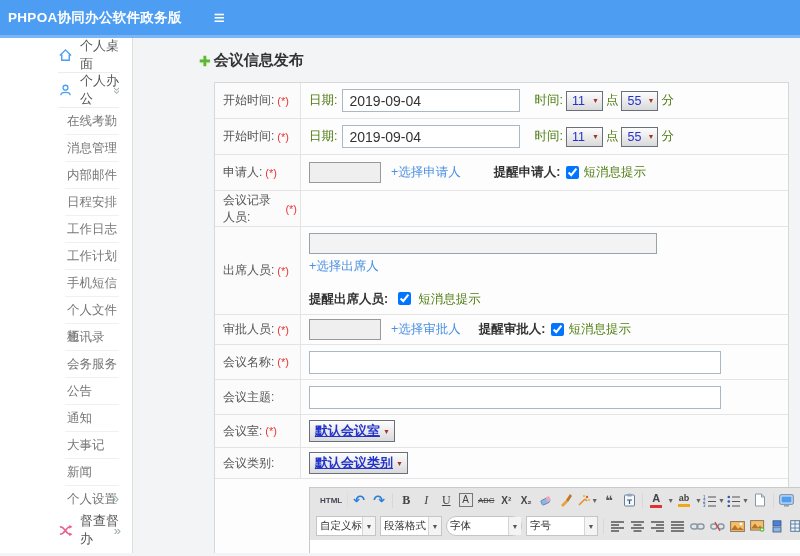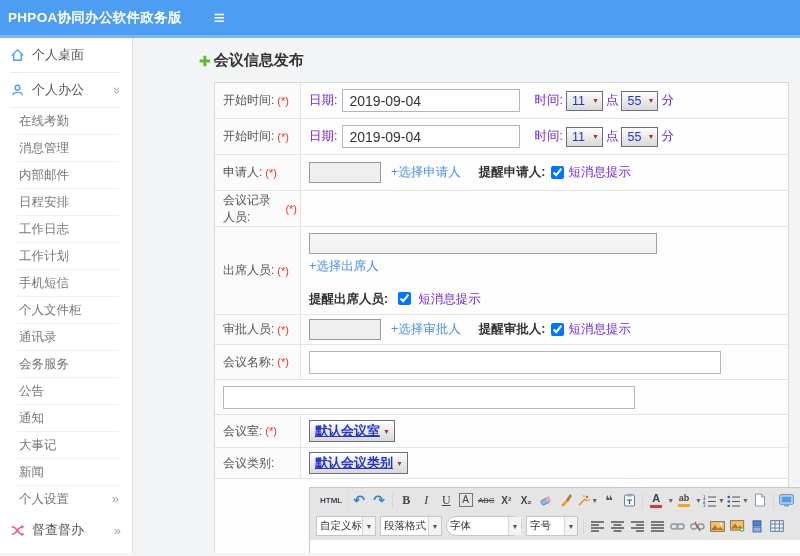--- a/index.html
+++ b/index.html
@@ -7,21 +7,21 @@
   body { font-family: "Liberation Sans","DejaVu Sans",sans-serif; background:#fff; }
   .app { width:800px; height:556px; overflow:hidden; background:#f3f4f5; position:relative; }
 
   
   .hdr { height:38px; background:#4d9ef3; border-bottom:3px solid #79b5f7; display:flex; align-items:center; color:#fff; }
   .hdr .title { margin-left:8px; font-size:13.5px; font-weight:bold; letter-spacing:.3px; }
   .hdr .burger { margin-left:32px; font-size:19px; font-weight:bold; cursor:pointer; line-height:1; }
 
   
   .cols { display:flex; height:515px; }
-  .side { width:133px; background:#fff; border-right:1px solid #ddd; flex-shrink:0; overflow:hidden; }
+  .side { width:133px; background:#fff; border-right:1px solid #ddd; flex-shrink:0; overflow:hidden;padding-left:48px; }
   .main { flex:1; overflow:hidden; }
 
   
   .s-top { height:34px; display:flex; align-items:center; padding:0 10px; font-size:13px; color:#555; position:relative; cursor:pointer; }
   .s-top .sic { width:15px; height:15px; margin-right:7px; flex-shrink:0; }
   .s-top .chev { position:absolute; right:11px; color:#9aa; font-size:13px; }
   .chev.down { transform:rotate(90deg); }
   .s-div { border-bottom:1px solid #ececec; margin:0 13px 0 10px; }
   .s-sub { height:27px; line-height:26px; margin:0 13px 0 17px; padding-left:2px; border-bottom:1px solid #f0f0f0; font-size:12.5px; color:#777; cursor:pointer; position:relative; }
   .s-sub .chev { position:absolute; right:0; top:0; color:#9aa; font-size:13px; }
@@ -32,21 +32,21 @@
   .pg-title .plus { color:#5cb833; font-size:14px; margin-right:3px; text-shadow:0 1px 0 #cfe9b8; }
   .pg-title h1 { font-size:15px; color:#333; font-weight:bold; }
 
   
   .form { margin:12px 0 0 81px; width:575px; border:1px solid #d8d8d8; background:#fdfdfd; }
   .frow { display:flex; border-bottom:1px solid #e4e4e4; }
   .frow:last-child { border-bottom:none; }
   .flabel { width:86px; flex-shrink:0; background:#fbfbfb; border-right:1px solid #e4e4e4; padding:0 3px 0 8px; display:flex; align-items:center; font-size:12px; color:#555; }
   .req { color:#ee3333; margin-left:3px; font-size:11px; }
   .ffield { flex:1; display:flex; align-items:center; padding:0 8px; font-size:12.5px; color:#444; }
-  .lbl { color:#6d28d9; }
+  .lbl { color:#4d7c0f; }
 
   input[type=text] { font-family:Liberation Sans, sans-serif; }
   .inp-date { width:178px; height:23px; border:1px solid #a9b8c2; padding:0 6px; font-size:14px; color:#333; margin-left:5px; background:#fff; }
   .inp-small { height:21px; background:#efefef; border:1px solid #999; padding:0 4px; font-size:12px; color:#333; }
   .w72 { width:72px; } .w58 { width:58px; }
   .inp-wide { width:412px; height:23px; border:1px solid #a9b8c2; padding:0 6px; font-size:13px; color:#333; background:#fff; }
   .ta { width:348px; height:50px; background:#f3f3f3; border:1px solid #9aa3aa; resize:none; font-family:inherit; }
 
   a.lnk { color:#4a90e2; text-decoration:none; font-size:12.5px; cursor:pointer; }
   .bold-lbl { font-weight:bold; color:#333; font-size:12.5px; }
@@ -84,21 +84,21 @@
   .t-sup, .t-sub { font-size:10px; font-weight:bold; }
   .t-quote { font-size:13px; color:#555; font-weight:bold; }
   .t-fc { flex-direction:column; line-height:1; }
   .t-fc .fc-a { font-size:11px; font-weight:bold; }
   .t-fc .bar-red { width:12px; height:3px; background:#d33; margin-top:1px; }
   .t-fc .bar-yel { width:12px; height:3px; background:#f0a818; margin-top:1px; }
   .mini-arr { font-size:7px; color:#666; margin-left:1px; }
   .dd { height:20px; border:1px solid #c5c5c5; background:#fff; display:inline-flex; align-items:center; justify-content:space-between; margin:0 2px; font-size:10.5px; color:#333; cursor:pointer; }
   .dd .txt { padding:0 3px; white-space:nowrap; overflow:hidden; }
   .dd .da { width:13px; height:100%; border-left:1px solid #d5d5d5; display:flex; align-items:center; justify-content:center; font-size:7px; color:#555; background:#f4f4f4; flex-shrink:0; }
-  .dw1 { width:60px; } .dw2 { width:62px; } .dw3 { width:76px;border-radius:10px; } .dw4 { width:52px; }
+  .dw1 { width:60px; } .dw2 { width:62px; } .dw3 { width:76px;border-radius:10px; } .dw4 { width:72px; }
   .edit-area { height:42px; background:#fff; }
 </style>
 </head>
 <body>
 
 <div class="app">
 
   <div class="hdr">
     <span class="title">PHPOA协同办公软件政务版</span>
     <span class="burger">≡</span>
@@ -210,21 +210,21 @@
         </div>
 
         <div class="frow r36">
           <div class="flabel">
               <span>申请人:</span>
               <span class="req">(*)</span>
             </div>
           <div class="ffield">
             <input type="text" class="inp-small w72" style="">
             <a class="lnk" style="margin-left:10px">+选择申请人</a>
-            <span class="bold-lbl" style="margin-left:18px">提醒申请人:</span>
+            <span class="bold-lbl" style="margin-left:33px">提醒申请人:</span>
             <input type="checkbox" checked="" style="">
             <span class="lbl">短消息提示</span>
           </div>
         </div>
 
         <div class="frow r36">
           <div class="flabel">
               <span>会议记录人员:</span>
               <span class="req">(*)</span>
             </div>
@@ -264,20 +264,23 @@
           <div class="flabel">
               <span>会议名称:</span>
               <span class="req">(*)</span>
             </div>
           <div class="ffield">
               <input type="text" class="inp-wide" style="">
             </div>
         </div>
 
         <div class="frow r35">
+          <div class="flabel">
+              <span>会议主题:</span>
+            </div>
           <div class="ffield">
               <input type="text" class="inp-wide" style="">
             </div>
         </div>
 
         <div class="frow r33">
           <div class="flabel">
               <span>会议室:</span>
               <span class="req">(*)</span>
             </div>

